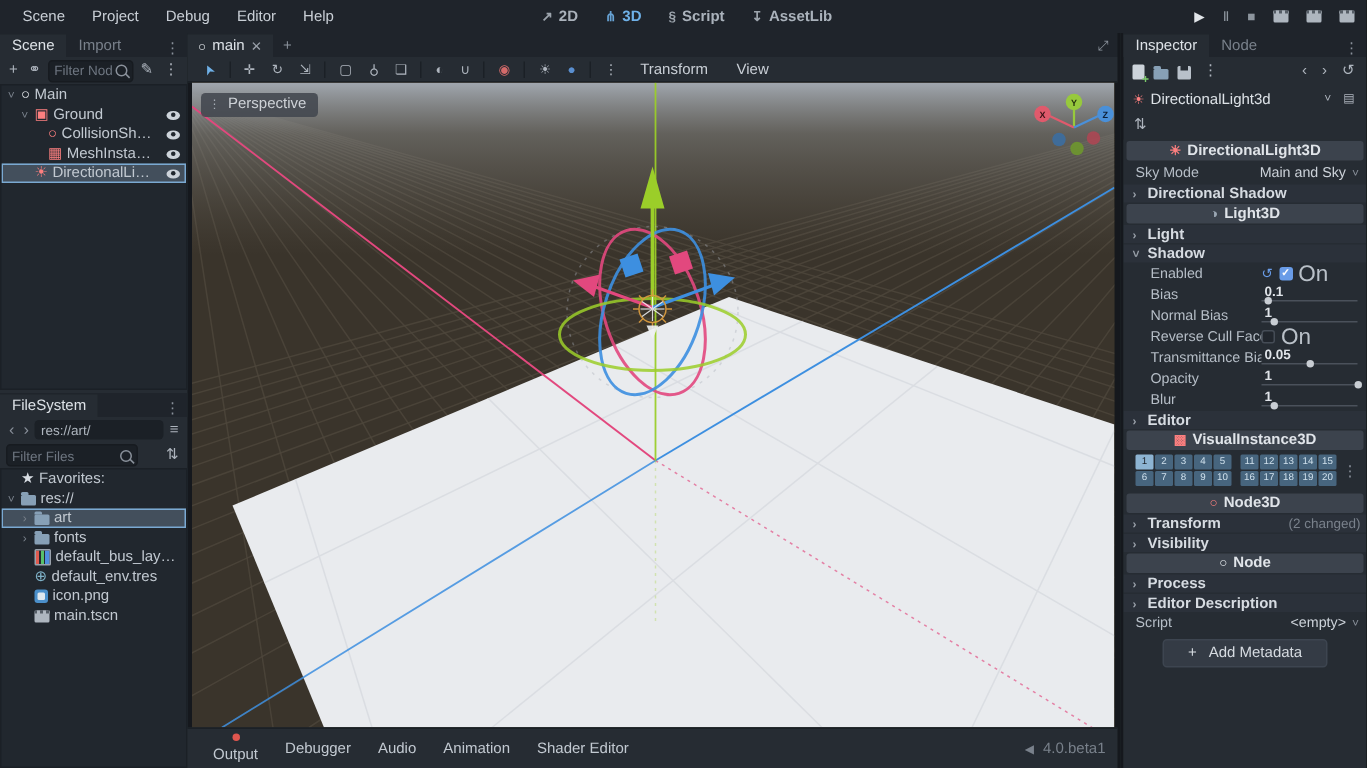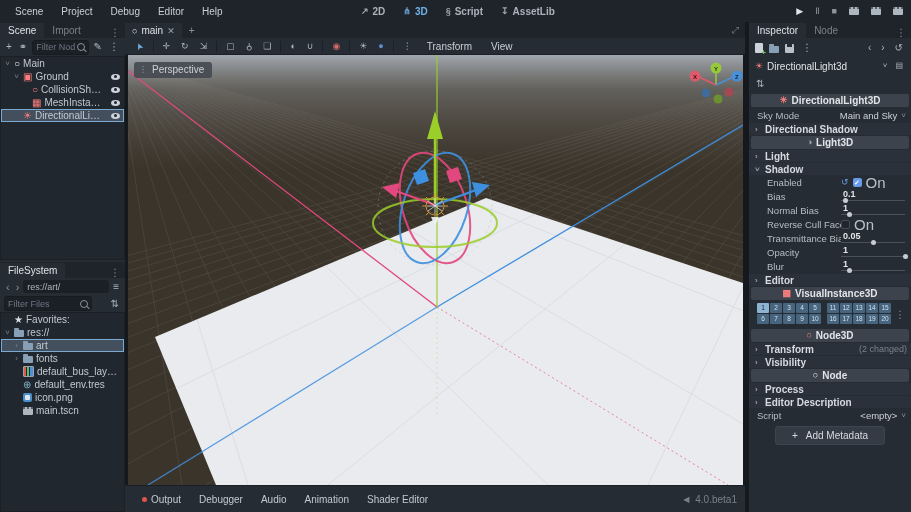--- a/index.html
+++ b/index.html
@@ -85,21 +85,21 @@
   .vtb.blue{color:#5a8fd0;}
   .vsep{width:1px;height:11px;background:#1b2026;margin:0 3px;}
   .vp-menu{color:#c9cfd6;padding:0 9px;}
 
   .viewport{position:absolute;left:128px;top:55px;width:615px;height:430px;background:#3a342b;overflow:hidden;}
   .persp-btn{position:absolute;left:6px;top:7px;background:rgba(66,71,78,.88);border-radius:3px;color:#ced2d7;
              padding:2px 8px 3px 5px;display:flex;align-items:center;gap:5px;font-size:10px;}
   .persp-btn .pdots{color:#a7adb5;font-size:8px;}
 
   .bottombar{position:absolute;left:125px;top:485px;width:620px;height:27px;background:#262c33;display:flex;align-items:center;padding:0 8px;box-sizing:border-box;gap:4px;border-top:1px solid #1b2026;}
-  .bb-item{color:#c2c9d1;padding:0 9px;display:flex;align-items:center;gap:4px;}
+  .bb-item{color:#c2c9d1;padding:0 9px;display:flex;align-items:center;gap:4px;flex-direction:column;}
   .bb-dot{width:5px;height:5px;border-radius:50%;background:#e0564f;}
   .bb-right{margin-left:auto;display:flex;align-items:center;gap:6px;color:#79818b;}
 
   
   .rd-toolbar{position:absolute;top:17px;left:0;right:0;height:18px;display:flex;align-items:center;gap:6px;padding:0 6px;}
   .rd-toolbar .grow{flex:1;}
   .obj-row{position:absolute;top:35px;left:0;right:0;height:18px;display:flex;align-items:center;gap:4px;padding:0 6px;}
   .obj-name{color:#dde2e7;flex:1;overflow:hidden;white-space:nowrap;}
   .filter-row{position:absolute;top:53px;left:0;right:0;height:17px;display:flex;align-items:center;gap:3px;padding:0 5px;}
   .sections{position:absolute;top:71px;bottom:0;left:0;right:0;background:#262c33;overflow:hidden;}

